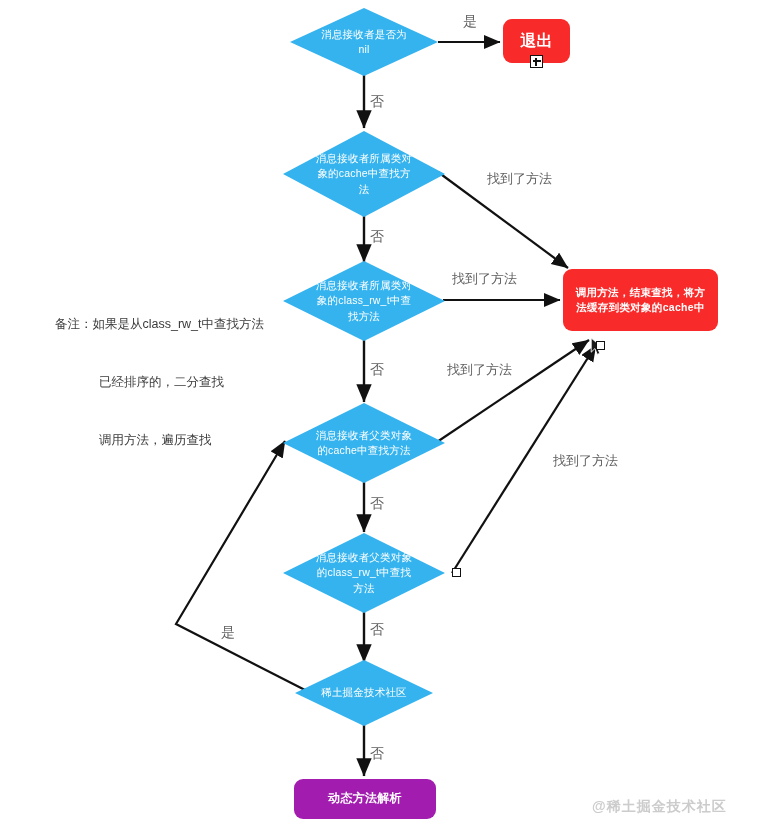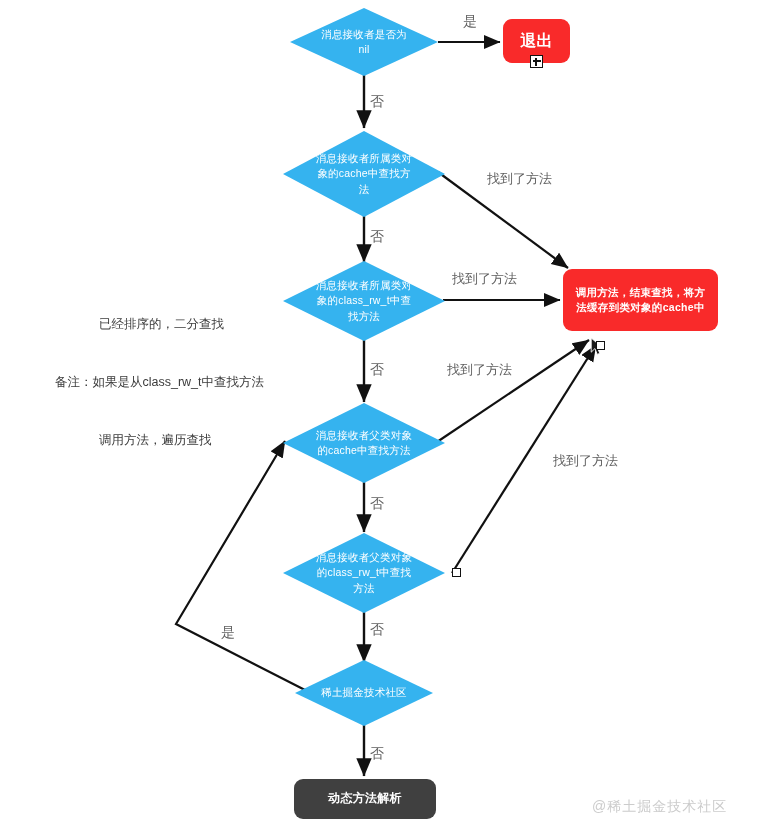--- a/index.html
+++ b/index.html
@@ -87,21 +87,21 @@
     font-size: 16px;
   }
   .pill.call {
     background: #f92a2a;
   }
   .pill.call .plabel {
     font-size: 10.5px;
     width: 86%;
   }
   .pill.resolve {
-    background: #404040;
+    background: #a21caf;
   }
   .pill.resolve .plabel {
     font-size: 12px;
   }
 
   
   .edge-label {
     position: absolute;
     color: #5f5f5f;
     font-size: 13px;
@@ -121,20 +121,21 @@
     white-space: pre;
   }
 
   
   .watermark {
     position: absolute;
     color: #cccccc;
     font-size: 14px;
     letter-spacing: 1px;
     white-space: nowrap;
+    font-weight: bold;
   }
 
   
   .handle {
     position: absolute;
     box-sizing: border-box;
     width: 9px;
     height: 9px;
     background: #ffffff;
     border: 1.6px solid #111111;
@@ -258,22 +259,22 @@
 
     <div class="edge-label" style="left:553px; top:454px;">找到了方法</div>
 
     <div class="edge-label big" style="left:370px; top:622px;">否</div>
 
     <div class="edge-label big" style="left:221px; top:625px;">是</div>
 
     <div class="edge-label big" style="left:370px; top:746px;">否</div>
 
     <div class="note" style="left:55px; top:276px;">
+      <div>备注：如果是从class_rw_t中查找方法</div>
       <div style="padding-left:44px;">已经排序的，二分查找</div>
-      <div>备注：如果是从class_rw_t中查找方法</div>
       <div style="padding-left:44px;">调用方法，遍历查找</div>
     </div>
 
     <div class="watermark" style="left:592px; top:798px;">@稀土掘金技术社区</div>
 
     <div class="plus-marker" style="left:530px; top:55px;"></div>
 
     <div class="handle" style="left:452px; top:568px;"></div>
 
     <svg class="cursor-arrow" style="left:590px; top:337px;" viewBox="0 0 16 20" xmlns="http://www.w3.org/2000/svg">

